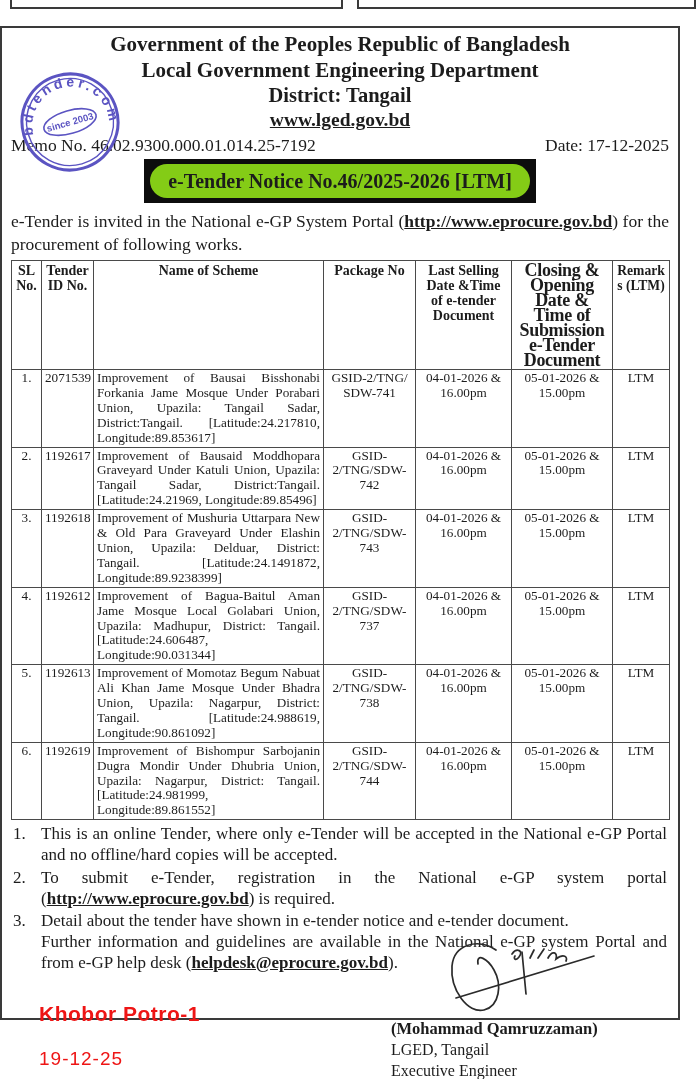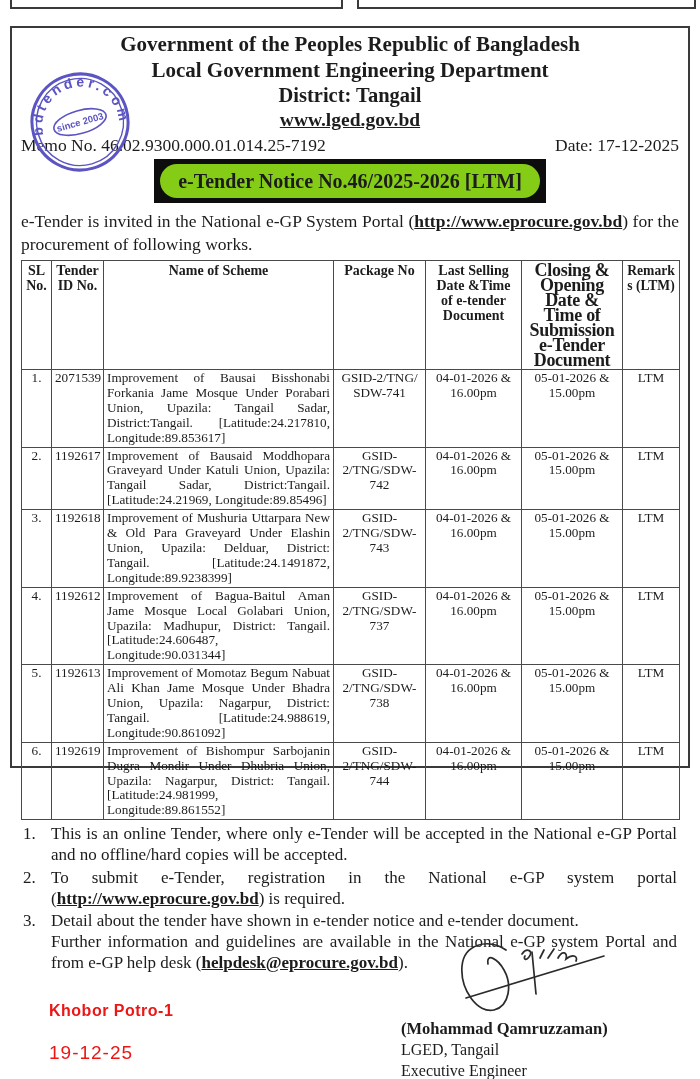--- a/index.html
+++ b/index.html
@@ -9,21 +9,21 @@
     background:#ffffff; color:#1c1c1c;
     font-family:"Liberation Serif","DejaVu Serif",serif;
     --stamp:#5b54c2; --red:#ee1515; --bdr:#3a3a3a;
   }
   
   .top-box { position:absolute; top:-3px; height:12px; border:2px solid var(--bdr); border-top:none; background:#fff; }
   .top-box.left  { left:10px;  width:333px; }
   .top-box.right { left:357px; width:339px; }
 
   .doc {
-    position:absolute; top:26px; left:10px; width:680px; height:742px;
+    position:absolute; top:26px; left:0; width:680px; height:994px;
     border:2px solid var(--bdr); padding:3px 9px 0 9px; background:#fff;
   }
   .hdr { text-align:center; font-weight:bold; }
   .hdr .l1 { font-size:21px;   line-height:26px; }
   .hdr .l2 { font-size:21px;   line-height:26px; }
   .hdr .l3 { font-size:20.5px; line-height:26px; }
   .hdr .l4 { font-size:20.5px; line-height:25px; }
   .hdr .web { font-size:19.5px; line-height:24px; text-decoration:underline; }
 
   .stamp { position:absolute; left:16px; top:42px; }
@@ -47,21 +47,21 @@
   td.scheme { text-align:justify; padding:1px 4px; }
 
   .notes { margin-top:4px; font-size:17px; line-height:20.8px; }
   .note { display:flex; margin-top:2px; }
   .note-num { width:30px; flex:0 0 30px; padding-left:2px; }
   .note-body { flex:1; text-align:justify; padding-right:2px; }
 
   .footer { position:relative; height:150px; }
   .red-annos { position:absolute; left:28px; top:28px; color:var(--red);
                font-family:"Liberation Sans","DejaVu Sans",sans-serif; }
-  .red-annos .src { font-weight:bold; font-size:16px; letter-spacing:0.5px; }
+  .red-annos .src { font-weight:bold; font-size:21px; letter-spacing:0.5px; }
   .red-annos .dt  { font-size:19px; margin-top:22px; letter-spacing:1px; }
   .sign-block { position:absolute; right:18px; top:-38px; width:260px; }
   .sig-svg { display:block; margin:0 auto -4px auto; }
   .sign-block .nm  { font-weight:bold; font-size:16.5px; line-height:21px; }
   .sign-block .ln  { font-size:16px; line-height:21px; }
 </style>
 </head>
 <body>
 
 <div class="top-box left"></div>

